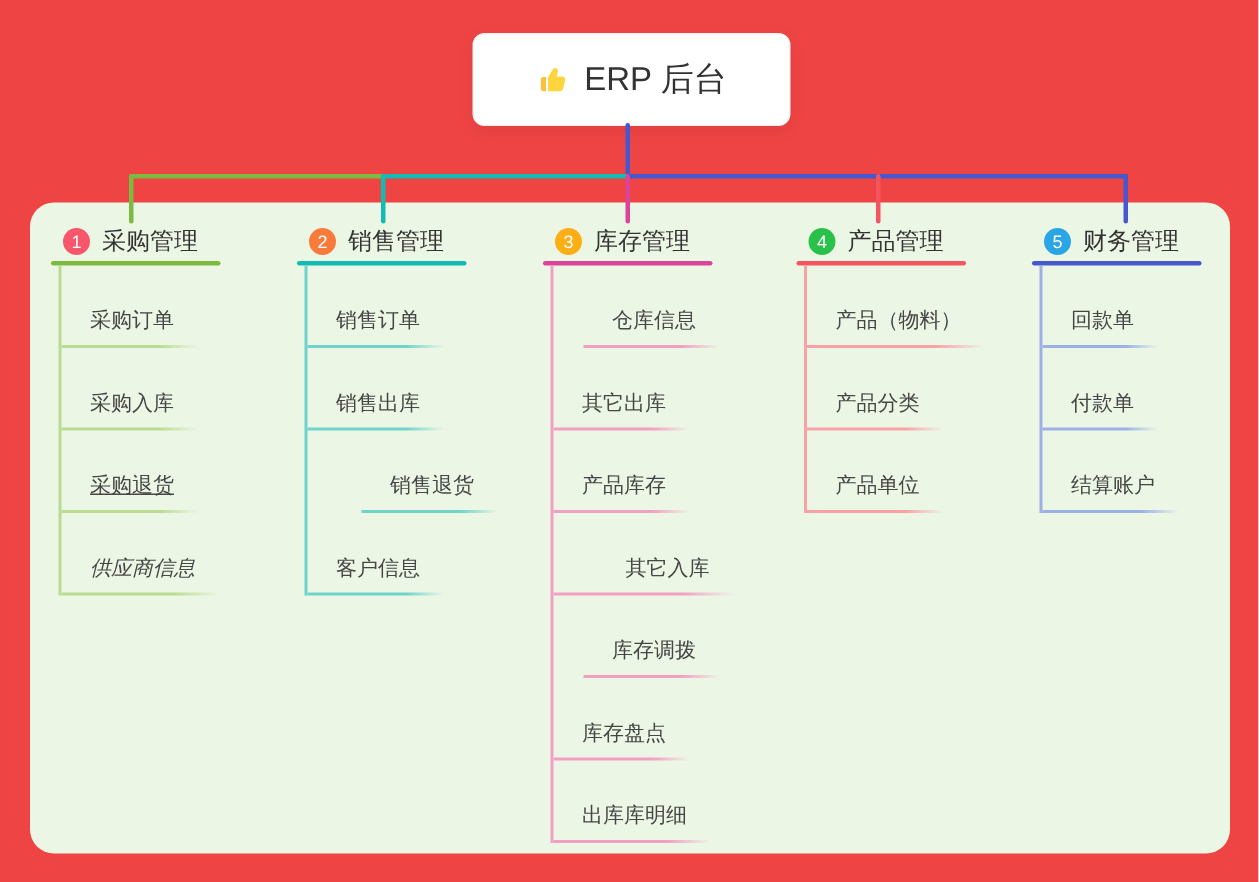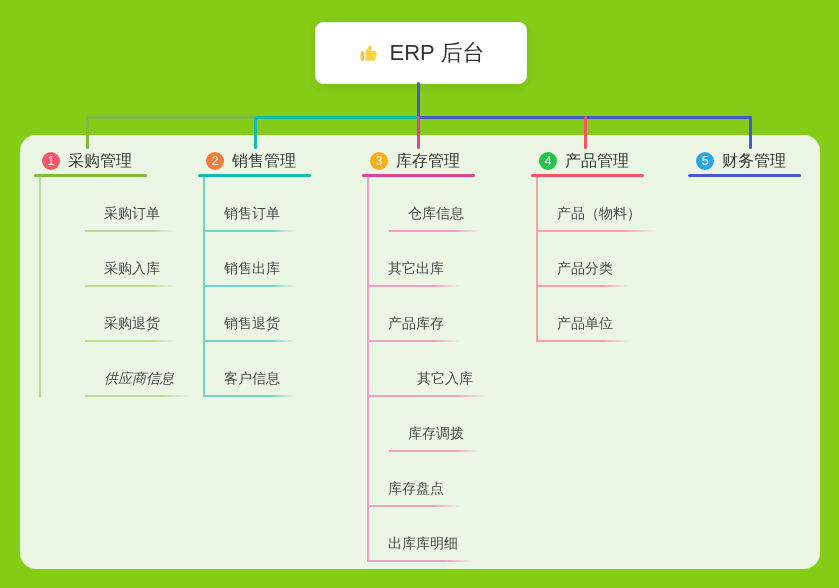--- a/index.html
+++ b/index.html
@@ -1,17 +1,17 @@
 <!DOCTYPE html>
 <html><head>
 <meta charset="utf-8">
 <style>
   html,body{margin:0;padding:0;background:#ffffff;}
   body{font-family:"Liberation Sans","DejaVu Sans",sans-serif;}
-  #canvas{position:relative;width:839px;height:588px;background:#84cc16;overflow:hidden;}
+  #canvas{position:relative;width:839px;height:588px;background:#ef4444;overflow:hidden;}
 
   
   .root-node{
     position:absolute;left:315px;top:22px;width:210px;height:60px;
     background:#ffffff;border:1px solid #f2f2f2;border-radius:8px;
     box-shadow:0 3px 10px rgba(0,0,0,.07);
     display:flex;align-items:center;justify-content:center;gap:10px;
     font-size:22px;color:#333;cursor:default;
   }
   .root-node svg{display:block;}
@@ -75,50 +75,50 @@
       <div class="drop" style="left: 749px; top: 116px; height: 33px; background: rgb(71, 88, 207);"></div>
     </div>
 
   <div id="branches">
       <div class="branch" style="left: 34px; top: 148px;">
         <div class="branch-header">
           <span class="badge" style="background: rgb(248, 86, 107);">1</span>
           <span>采购管理</span>
         </div>
         <div class="branch-underline" style="background: rgb(124, 187, 64);"></div>
-        <div class="branch-children" style="border-left: 2px solid rgb(185, 220, 146); padding-left: 44px;">
+        <div class="branch-children" style="border-left: 2px solid rgb(185, 220, 146);">
           <div class="branch-child" style="height: 55px;">
             <span style="background-image: linear-gradient(90deg, rgb(185, 220, 146), rgb(185, 220, 146) 72%, rgba(255, 255, 255, 0));">采购订单</span>
           </div>
           <div class="branch-child" style="height: 55px;">
             <span style="background-image: linear-gradient(90deg, rgb(185, 220, 146), rgb(185, 220, 146) 72%, rgba(255, 255, 255, 0));">采购入库</span>
           </div>
           <div class="branch-child" style="height: 55px;">
-            <span style="background-image: linear-gradient(90deg, rgb(185, 220, 146), rgb(185, 220, 146) 72%, rgba(255, 255, 255, 0));">采购退货</span>
+            <span style="background-image: linear-gradient(90deg, rgb(185, 220, 146), rgb(185, 220, 146) 72%, rgba(255, 255, 255, 0)); text-decoration: underline;">采购退货</span>
           </div>
           <div class="branch-child" style="height: 55px;">
             <span style="background-image: linear-gradient(90deg, rgb(185, 220, 146), rgb(185, 220, 146) 72%, rgba(255, 255, 255, 0)); font-style: italic;">供应商信息</span>
           </div>
         </div>
       </div>
       <div class="branch" style="left: 198px; top: 148px;">
         <div class="branch-header">
           <span class="badge" style="background: rgb(248, 123, 60);">2</span>
           <span>销售管理</span>
         </div>
         <div class="branch-underline" style="background: rgb(18, 188, 178);"></div>
         <div class="branch-children" style="border-left: 2px solid rgb(111, 211, 203);">
           <div class="branch-child" style="height: 55px;">
             <span style="background-image: linear-gradient(90deg, rgb(111, 211, 203), rgb(111, 211, 203) 72%, rgba(255, 255, 255, 0));">销售订单</span>
           </div>
           <div class="branch-child" style="height: 55px;">
             <span style="background-image: linear-gradient(90deg, rgb(111, 211, 203), rgb(111, 211, 203) 72%, rgba(255, 255, 255, 0)); text-align: right;">销售出库</span>
           </div>
           <div class="branch-child" style="height: 55px;">
-            <span style="background-image: linear-gradient(90deg, rgb(111, 211, 203), rgb(111, 211, 203) 72%, rgba(255, 255, 255, 0));">销售退货</span>
+            <span style="background-image: linear-gradient(90deg, rgb(111, 211, 203), rgb(111, 211, 203) 72%, rgba(255, 255, 255, 0)); margin-left: 36px;">销售退货</span>
           </div>
           <div class="branch-child" style="height: 55px;">
             <span style="background-image: linear-gradient(90deg, rgb(111, 211, 203), rgb(111, 211, 203) 72%, rgba(255, 255, 255, 0));">客户信息</span>
           </div>
         </div>
       </div>
       <div class="branch" style="left: 362px; top: 148px;">
         <div class="branch-header">
           <span class="badge" style="background: rgb(252, 174, 21);">3</span>
           <span>库存管理</span>
@@ -165,16 +165,27 @@
             <span style="background-image: linear-gradient(90deg, rgb(248, 162, 166), rgb(248, 162, 166) 72%, rgba(255, 255, 255, 0));">产品单位</span>
           </div>
         </div>
       </div>
       <div class="branch" style="left: 688px; top: 148px;">
         <div class="branch-header">
           <span class="badge" style="background: rgb(42, 165, 229);">5</span>
           <span>财务管理</span>
         </div>
         <div class="branch-underline" style="background: rgb(71, 88, 207);"></div>
+        <div class="branch-children" style="border-left: 2px solid rgb(156, 176, 230);">
+          <div class="branch-child" style="height: 55px;">
+            <span style="background-image: linear-gradient(90deg, rgb(156, 176, 230), rgb(156, 176, 230) 72%, rgba(255, 255, 255, 0));">回款单</span>
+          </div>
+          <div class="branch-child" style="height: 55px;">
+            <span style="background-image: linear-gradient(90deg, rgb(156, 176, 230), rgb(156, 176, 230) 72%, rgba(255, 255, 255, 0));">付款单</span>
+          </div>
+          <div class="branch-child" style="height: 55px;">
+            <span style="background-image: linear-gradient(90deg, rgb(156, 176, 230), rgb(156, 176, 230) 72%, rgba(255, 255, 255, 0));">结算账户</span>
+          </div>
+        </div>
       </div>
     </div>
 
 </div>
 
 </body></html>

